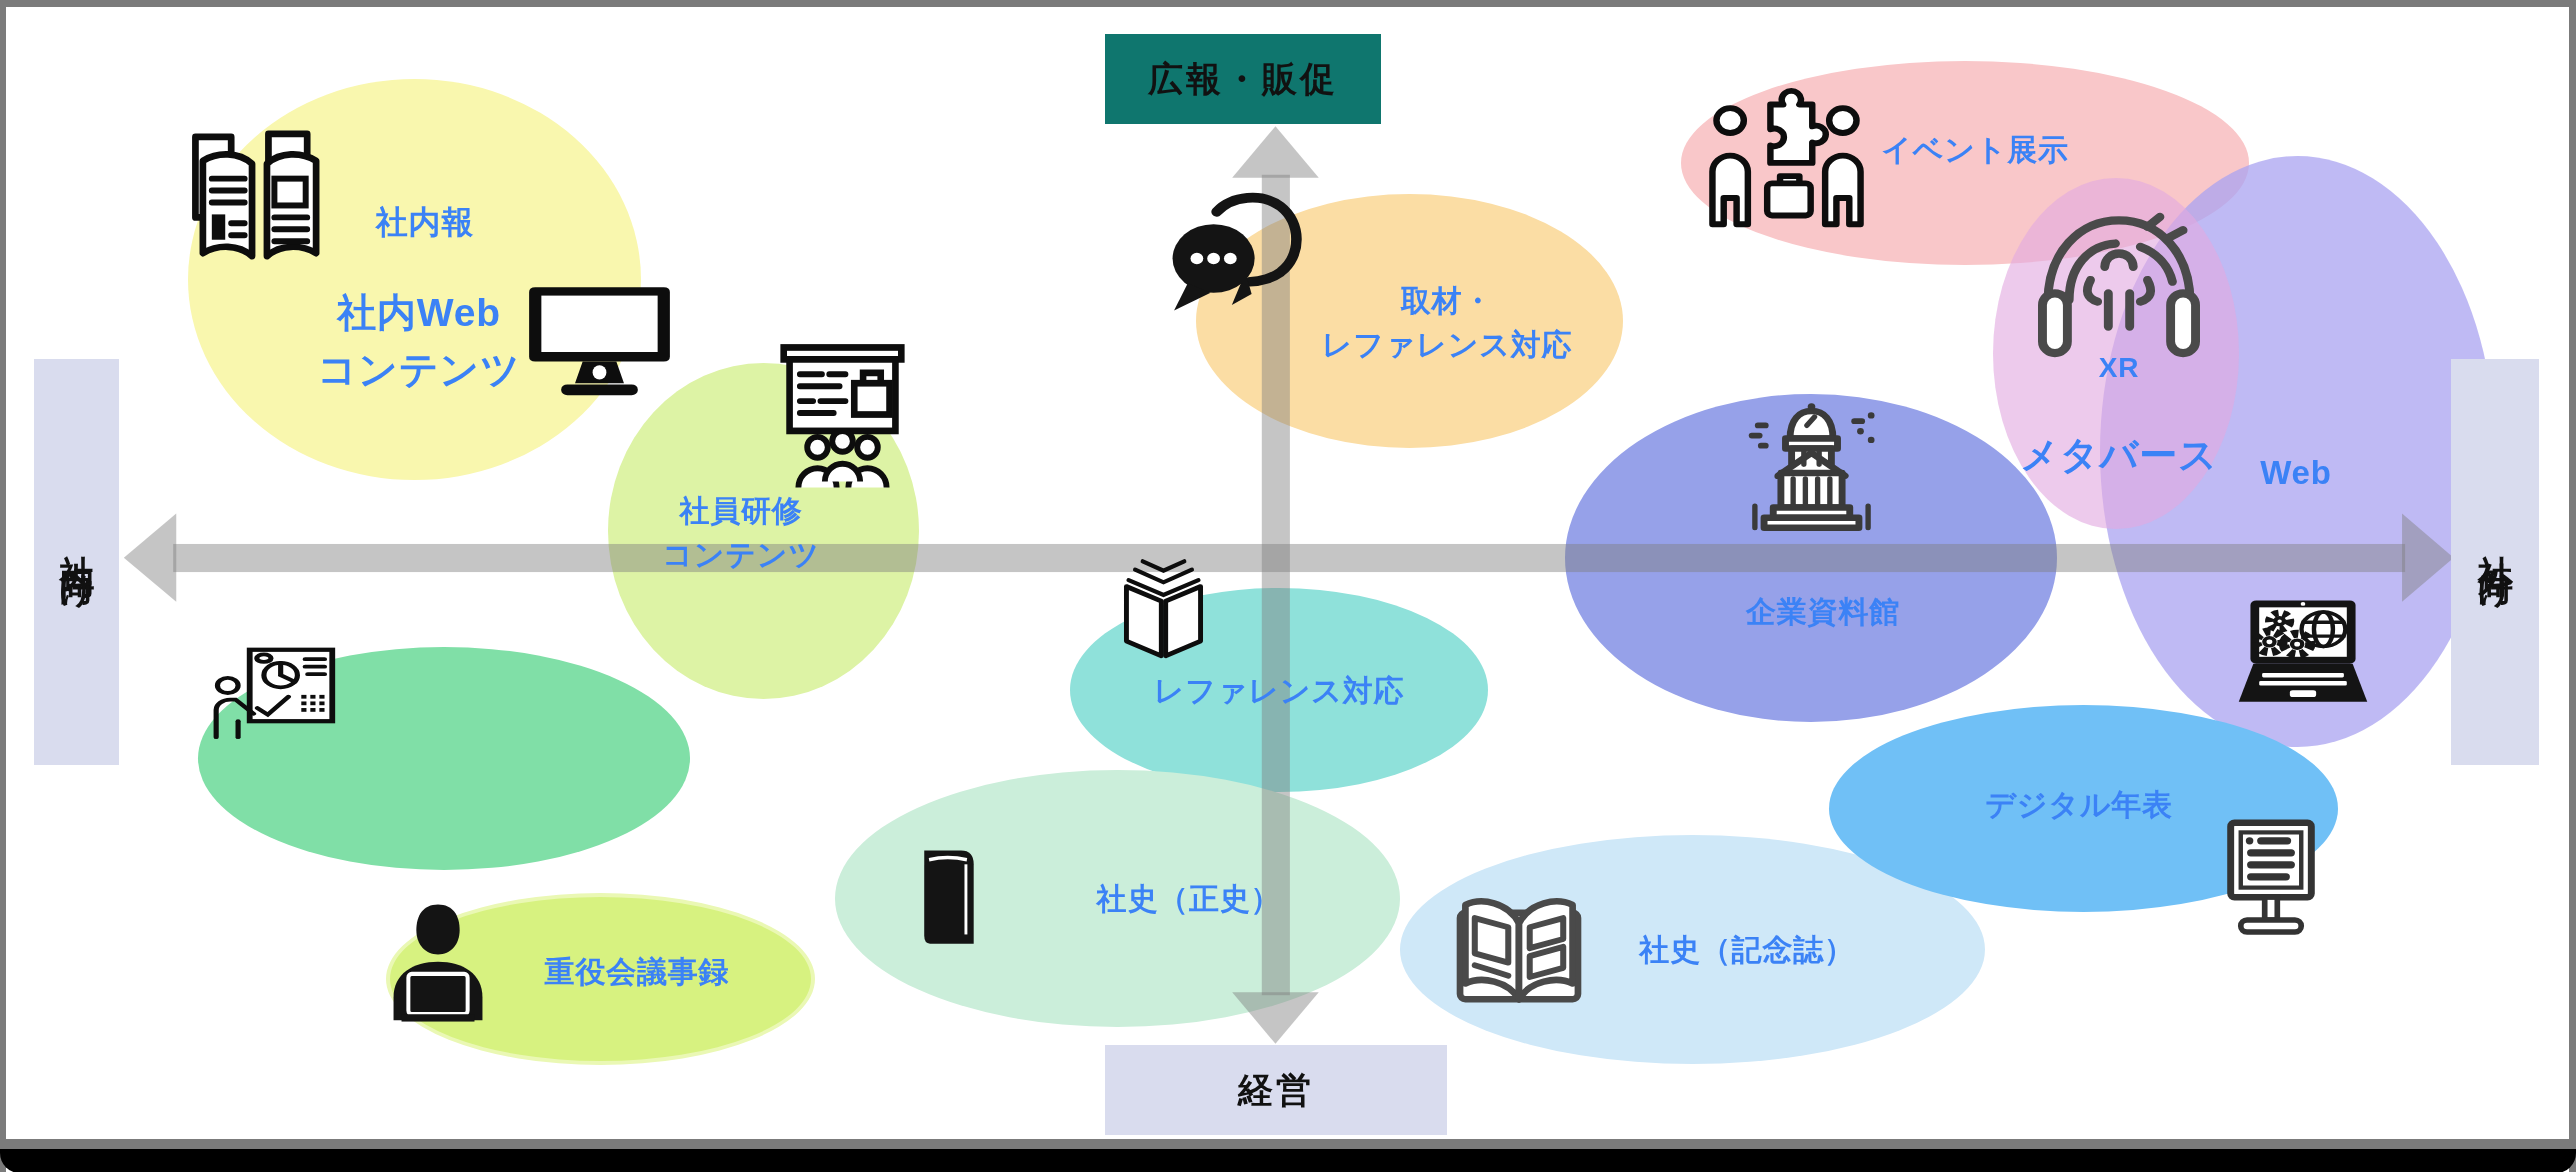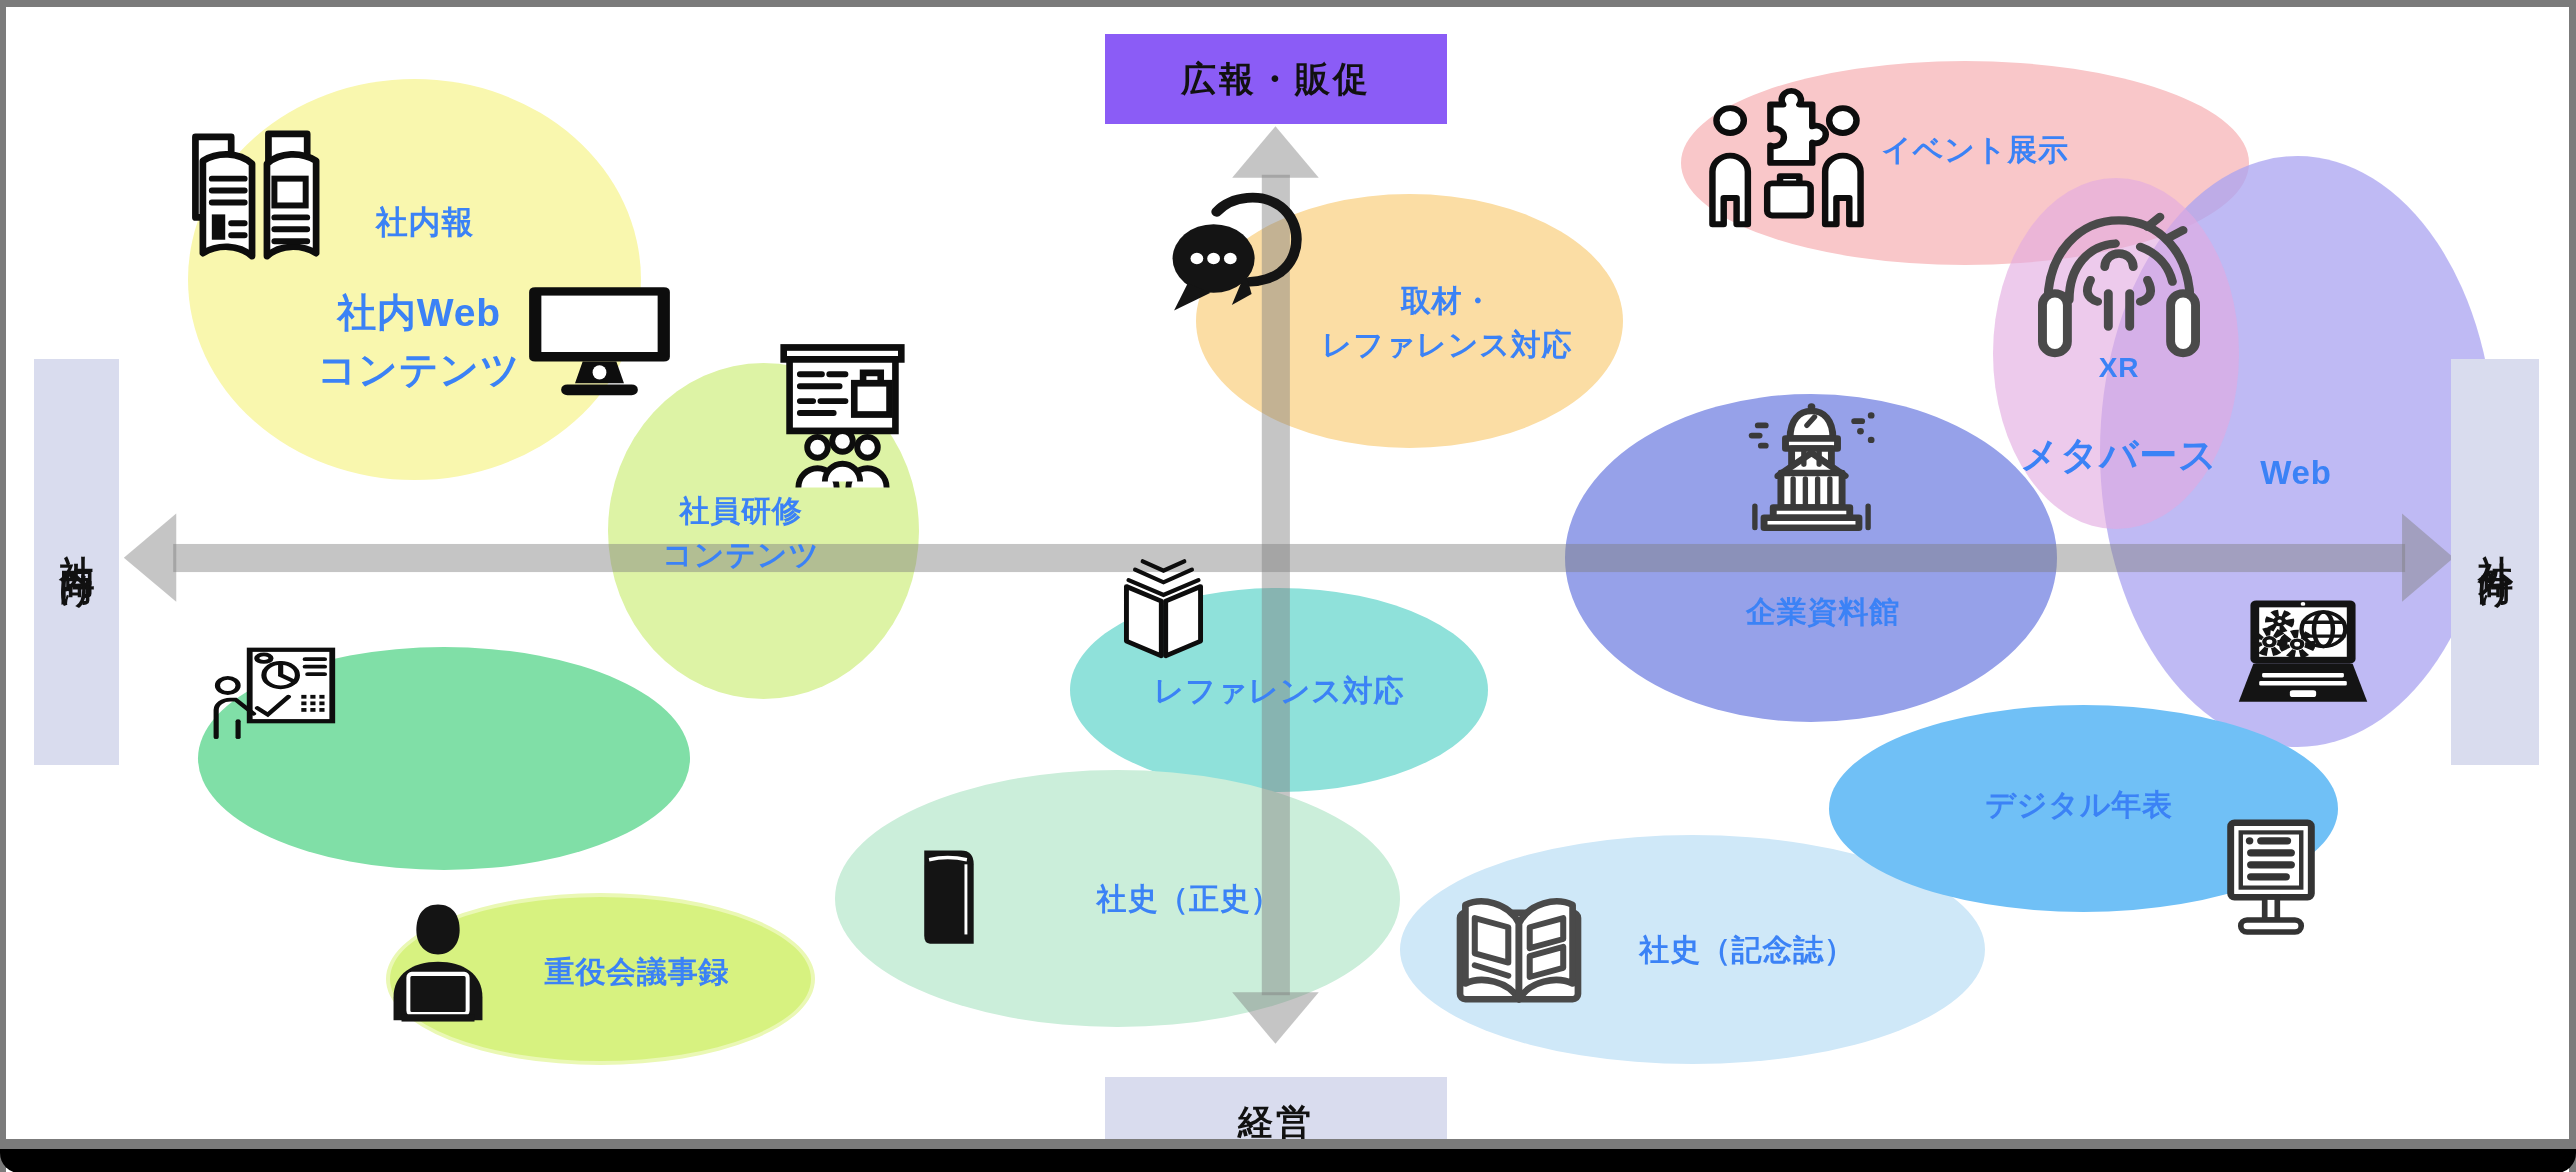--- a/index.html
+++ b/index.html
@@ -45,22 +45,22 @@
       <polygon points="163,734 232,676 232,792"></polygon>
       <polygon points="3230,734 3162,676 3162,792"></polygon>
     </g>
     <g fill-opacity="0.45" fill="#7f7f7f">
       <rect x="1661" y="230" width="37" height="1080"></rect>
       <polygon points="1679,166 1622,234 1736,234"></polygon>
       <polygon points="1679,1374 1622,1306 1736,1306"></polygon>
     </g>
   </svg>
 
-  <div class="axis-box" style="left: 1105px; top: 34px; width: 342px; height: 90px; font-size: 35px; background: #8b5cf6;">広報・販促</div>
-  <div class="axis-box" style="left: 1105px; top: 1045px; width: 342px; height: 90px; font-size: 35px; background: rgb(217, 220, 238); margin-top: 32px;">経営</div>
+  <div class="axis-box" style="left: 1105px; top: 34px; width: 276px; height: 90px; font-size: 35px; background: #0f766e;">広報・販促</div>
+  <div class="axis-box" style="left: 1105px; top: 1045px; width: 342px; height: 90px; font-size: 35px; background: rgb(217, 220, 238);">経営</div>
   <div class="axis-box vertical" style="left: 34px; top: 359px; width: 85px; height: 406px; font-size: 35px; background: rgb(217, 220, 238);">社内向け</div>
   <div class="axis-box vertical" style="left: 2451px; top: 359px; width: 88px; height: 406px; font-size: 35px; background: rgb(217, 220, 238);">社外向け</div>
 
   <div class="icon" style="left:185px;top:125px;width:149px;height:149px;">
     <svg viewBox="0 0 100 100" preserveAspectRatio="none">
       <g fill="#fff" stroke="#0d0d0d" stroke-width="4.5" stroke-linejoin="round">
         <path d="M7 8 H31 V62 H7 Z"></path>
           <path d="M56 6 H82 V58 H56 Z"></path>
         <path d="M12 24 C22 18 36 18 45 26 V88 C36 80 22 80 12 86 Z"></path>
         <path d="M88 24 C78 18 64 18 55 26 V88 C64 80 78 80 88 86 Z"></path>

